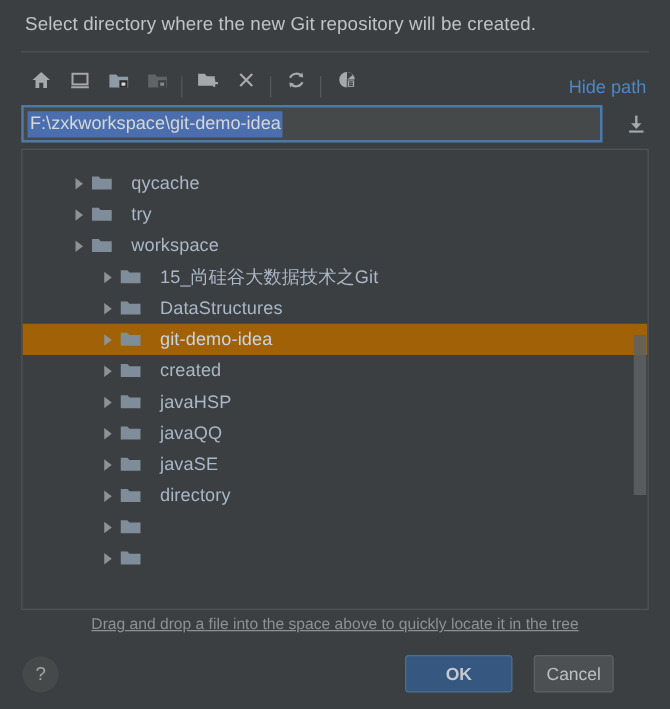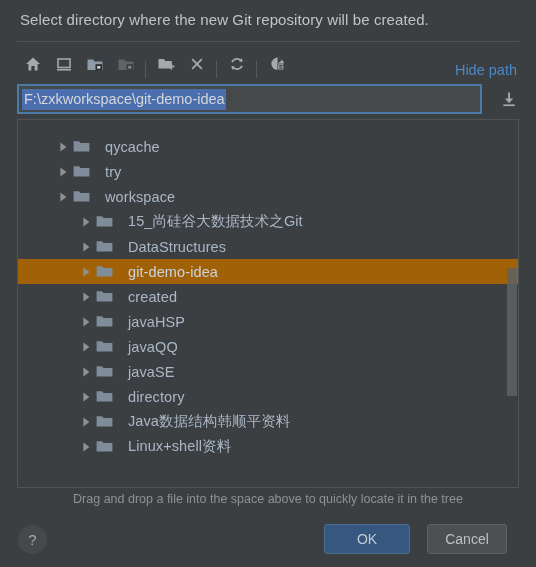--- a/index.html
+++ b/index.html
@@ -145,20 +145,21 @@
   }
 
   
   #drag-hint {
     position: absolute;
     left: 0; top: 492px;
     width: 536px;
     text-align: center;
     font-size: 12.5px;
     color: #8d9194;
+    text-decoration: underline;
   }
 
   
   #help-button {
     position: absolute;
     left: 18px; top: 525px;
     width: 29px; height: 29px;
     border-radius: 50%;
     background: #45494a;
     color: #a5a8aa;
@@ -168,28 +169,28 @@
   }
   #ok-button {
     position: absolute;
     left: 324px; top: 524px;
     width: 86px; height: 30px;
     background: #365880;
     border: 1px solid #4c708c;
     border-radius: 3px;
     color: #c3c9cf;
     font-size: 14px;
-    font-weight: normal;
+    font-weight: bold;
     display: flex; align-items: center; justify-content: center;
     cursor: default;
   }
   #cancel-button {
     position: absolute;
     left: 427px; top: 524px;
-    width: 80px; height: 30px;
+    width: 64px; height: 30px;
     background: #4c5052;
     border: 1px solid #5e6265;
     border-radius: 3px;
     color: #bcc0c3;
     font-size: 14px;
     display: flex; align-items: center; justify-content: center;
     cursor: default;
   }
 </style>
 </head>
@@ -459,35 +460,33 @@
         <div class="arrow">
           <svg width="12" height="12" viewBox="0 0 12 12">
             <path d="M3.4 1.4 L3.4 10.6 L9.4 6 Z" fill="#8e9295"></path>
           </svg>
         </div>
         <div class="folder">
           <svg width="17" height="15" viewBox="0 0 17 15">
             <path d="M0.6 2.2 h5.4 l1.5 1.8 h8.9 v8.6 h-15.8 Z" fill="#7f8c99"></path>
           </svg>
         </div>
-        <div class="label">Java数据结构韩顺平资料</div>
-      </div>
-      <div class="row">
-        <div style="width: 59px; flex: 0 0 auto;"></div>
-        <div class="arrow">
-          <svg width="12" height="12" viewBox="0 0 12 12">
-            <path d="M3.4 1.4 L3.4 10.6 L9.4 6 Z" fill="#8e9295"></path>
-          </svg>
-        </div>
-        <div class="folder">
-          <svg width="17" height="15" viewBox="0 0 17 15">
-            <path d="M0.6 2.2 h5.4 l1.5 1.8 h8.9 v8.6 h-15.8 Z" fill="#7f8c99"></path>
-          </svg>
-        </div>
-        <div class="label">Linux+shell资料</div>
+      </div>
+      <div class="row">
+        <div style="width: 59px; flex: 0 0 auto;"></div>
+        <div class="arrow">
+          <svg width="12" height="12" viewBox="0 0 12 12">
+            <path d="M3.4 1.4 L3.4 10.6 L9.4 6 Z" fill="#8e9295"></path>
+          </svg>
+        </div>
+        <div class="folder">
+          <svg width="17" height="15" viewBox="0 0 17 15">
+            <path d="M0.6 2.2 h5.4 l1.5 1.8 h8.9 v8.6 h-15.8 Z" fill="#7f8c99"></path>
+          </svg>
+        </div>
       </div>
     </div>
   <div id="tree-scrollbar">
     <div id="tree-scroll-thumb" style="height: 128px; top: 147px;"></div>
   </div>
 </div>
 
 <div id="drag-hint">Drag and drop a file into the space above to quickly locate it in the tree</div>
 
 <div id="help-button">?</div>

